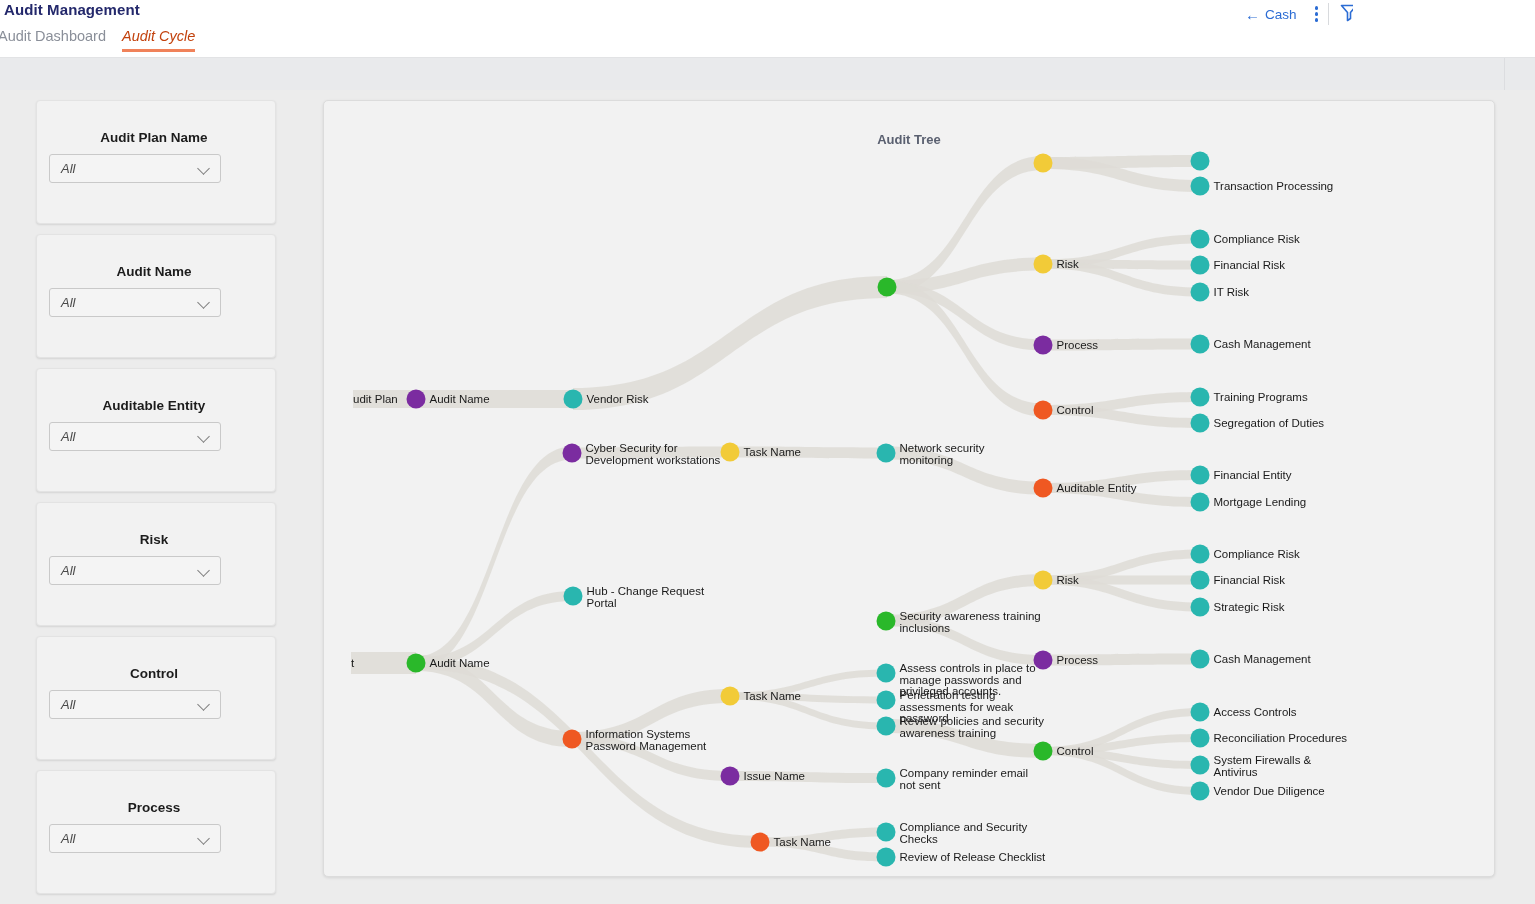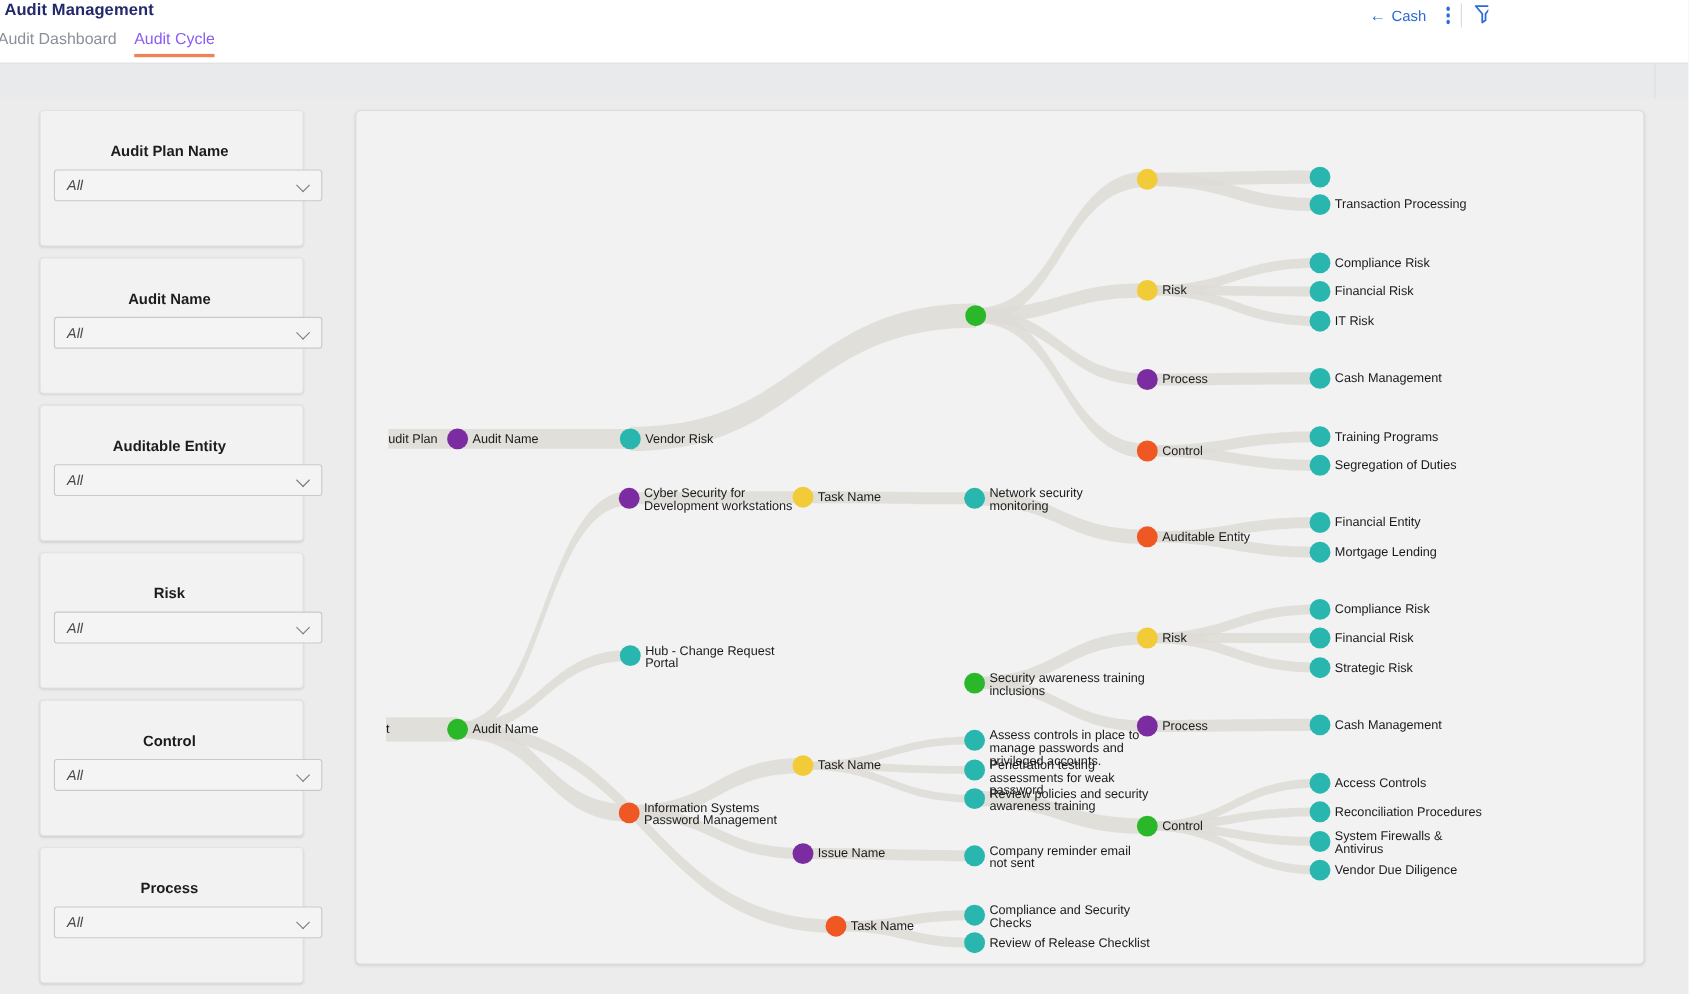--- a/index.html
+++ b/index.html
@@ -24,21 +24,21 @@
   }
   #tabs {
     position:absolute; left:0; top:28px; height:29px;
   }
   .tab {
     position:absolute; top:0;
     font-size:14.5px; color:#8a8f99;
     padding-bottom:8px; cursor:pointer;
     white-space:nowrap;
   }
-  .tab.active { color:#8b5cf6; }
+  .tab.active { color:#c2410c;font-style:italic; }
   .tab.active::after {
     content:""; position:absolute; left:0; right:0; bottom:0;
     height:3px; background:#f0825a;
   }
   #tab-dash { left:-2px; }
   #tab-cycle { left:122px; }
 
   #header-actions {
     position:absolute; right:0; top:0; height:28px;
     display:flex; align-items:center; gap:0px;
@@ -82,21 +82,21 @@
     border:1px solid #e3e3e3; border-radius:4px;
     box-shadow:0 1px 2px rgba(0,0,0,0.10);
     position:relative;
   }
   .filter-label {
     position:absolute; left:0; right:4px; top:29px;
     text-align:center; font-size:13.5px; font-weight:bold; color:#1c1c1c;
   }
   .filter-select {
     position:absolute; left:12px; top:53px;
-    width:244px; height:29px;
+    width:172px; height:29px;
     background:#f4f4f4; border:1px solid #c9c9c9; border-radius:3px;
     display:flex; align-items:center; justify-content:space-between;
     padding:0 9px 0 11px; cursor:pointer;
   }
   .filter-value {
     font-size:13px; color:#4a4a4a; font-style:italic;
   }
   .chev { width:13px; height:13px; position:relative; opacity:.75; }
   .chev::before {
     content:""; position:absolute; left:1px; top:2px;
@@ -200,20 +200,21 @@
       <div class="filter-card">
         <div class="filter-label">Process</div>
         <div class="filter-select">
           <span class="filter-value">All</span>
           <span class="chev"></span>
         </div>
       </div>
     </div>
 
   <div id="chart-panel">
+    <div id="chart-title">Audit Tree</div>
     <svg id="tree-svg" width="1172" height="777">
         <g>
           <path d="M 29 289 C 60.5 289, 60.5 289, 92 289 L 92 307 C 60.5 307, 60.5 307, 29 307 Z" fill="#dedcd6" fill-opacity="0.85"></path>
           <path d="M 92 289 C 170.5 289, 170.5 289, 249 289 L 249 307 C 170.5 307, 170.5 307, 92 307 Z" fill="#dedcd6" fill-opacity="0.85"></path>
           <path d="M 27 551 C 59.5 551, 59.5 551, 92 551 L 92 573 C 59.5 573, 59.5 573, 27 573 Z" fill="#dedcd6" fill-opacity="0.85"></path>
           <path d="M 92 555.5 C 170 555.5, 170 345.5, 248 345.5 L 248 358.5 C 170 358.5, 170 568.5, 92 568.5 Z" fill="#dedcd6" fill-opacity="0.85"></path>
           <path d="M 92 557 C 170.5 557, 170.5 490, 249 490 L 249 500 C 170.5 500, 170.5 567, 92 567 Z" fill="#dedcd6" fill-opacity="0.85"></path>
           <path d="M 92 554 C 170 554, 170 630, 248 630 L 248 646 C 170 646, 170 570, 92 570 Z" fill="#dedcd6" fill-opacity="0.85"></path>
           <path d="M 92 556 C 264 556, 264 735, 436 735 L 436 747 C 264 747, 264 568, 92 568 Z" fill="#dedcd6" fill-opacity="0.85"></path>
           <path d="M 249 287 C 406 287, 406 175, 563 175 L 563 197 C 406 197, 406 309, 249 309 Z" fill="#dedcd6" fill-opacity="0.85"></path>

